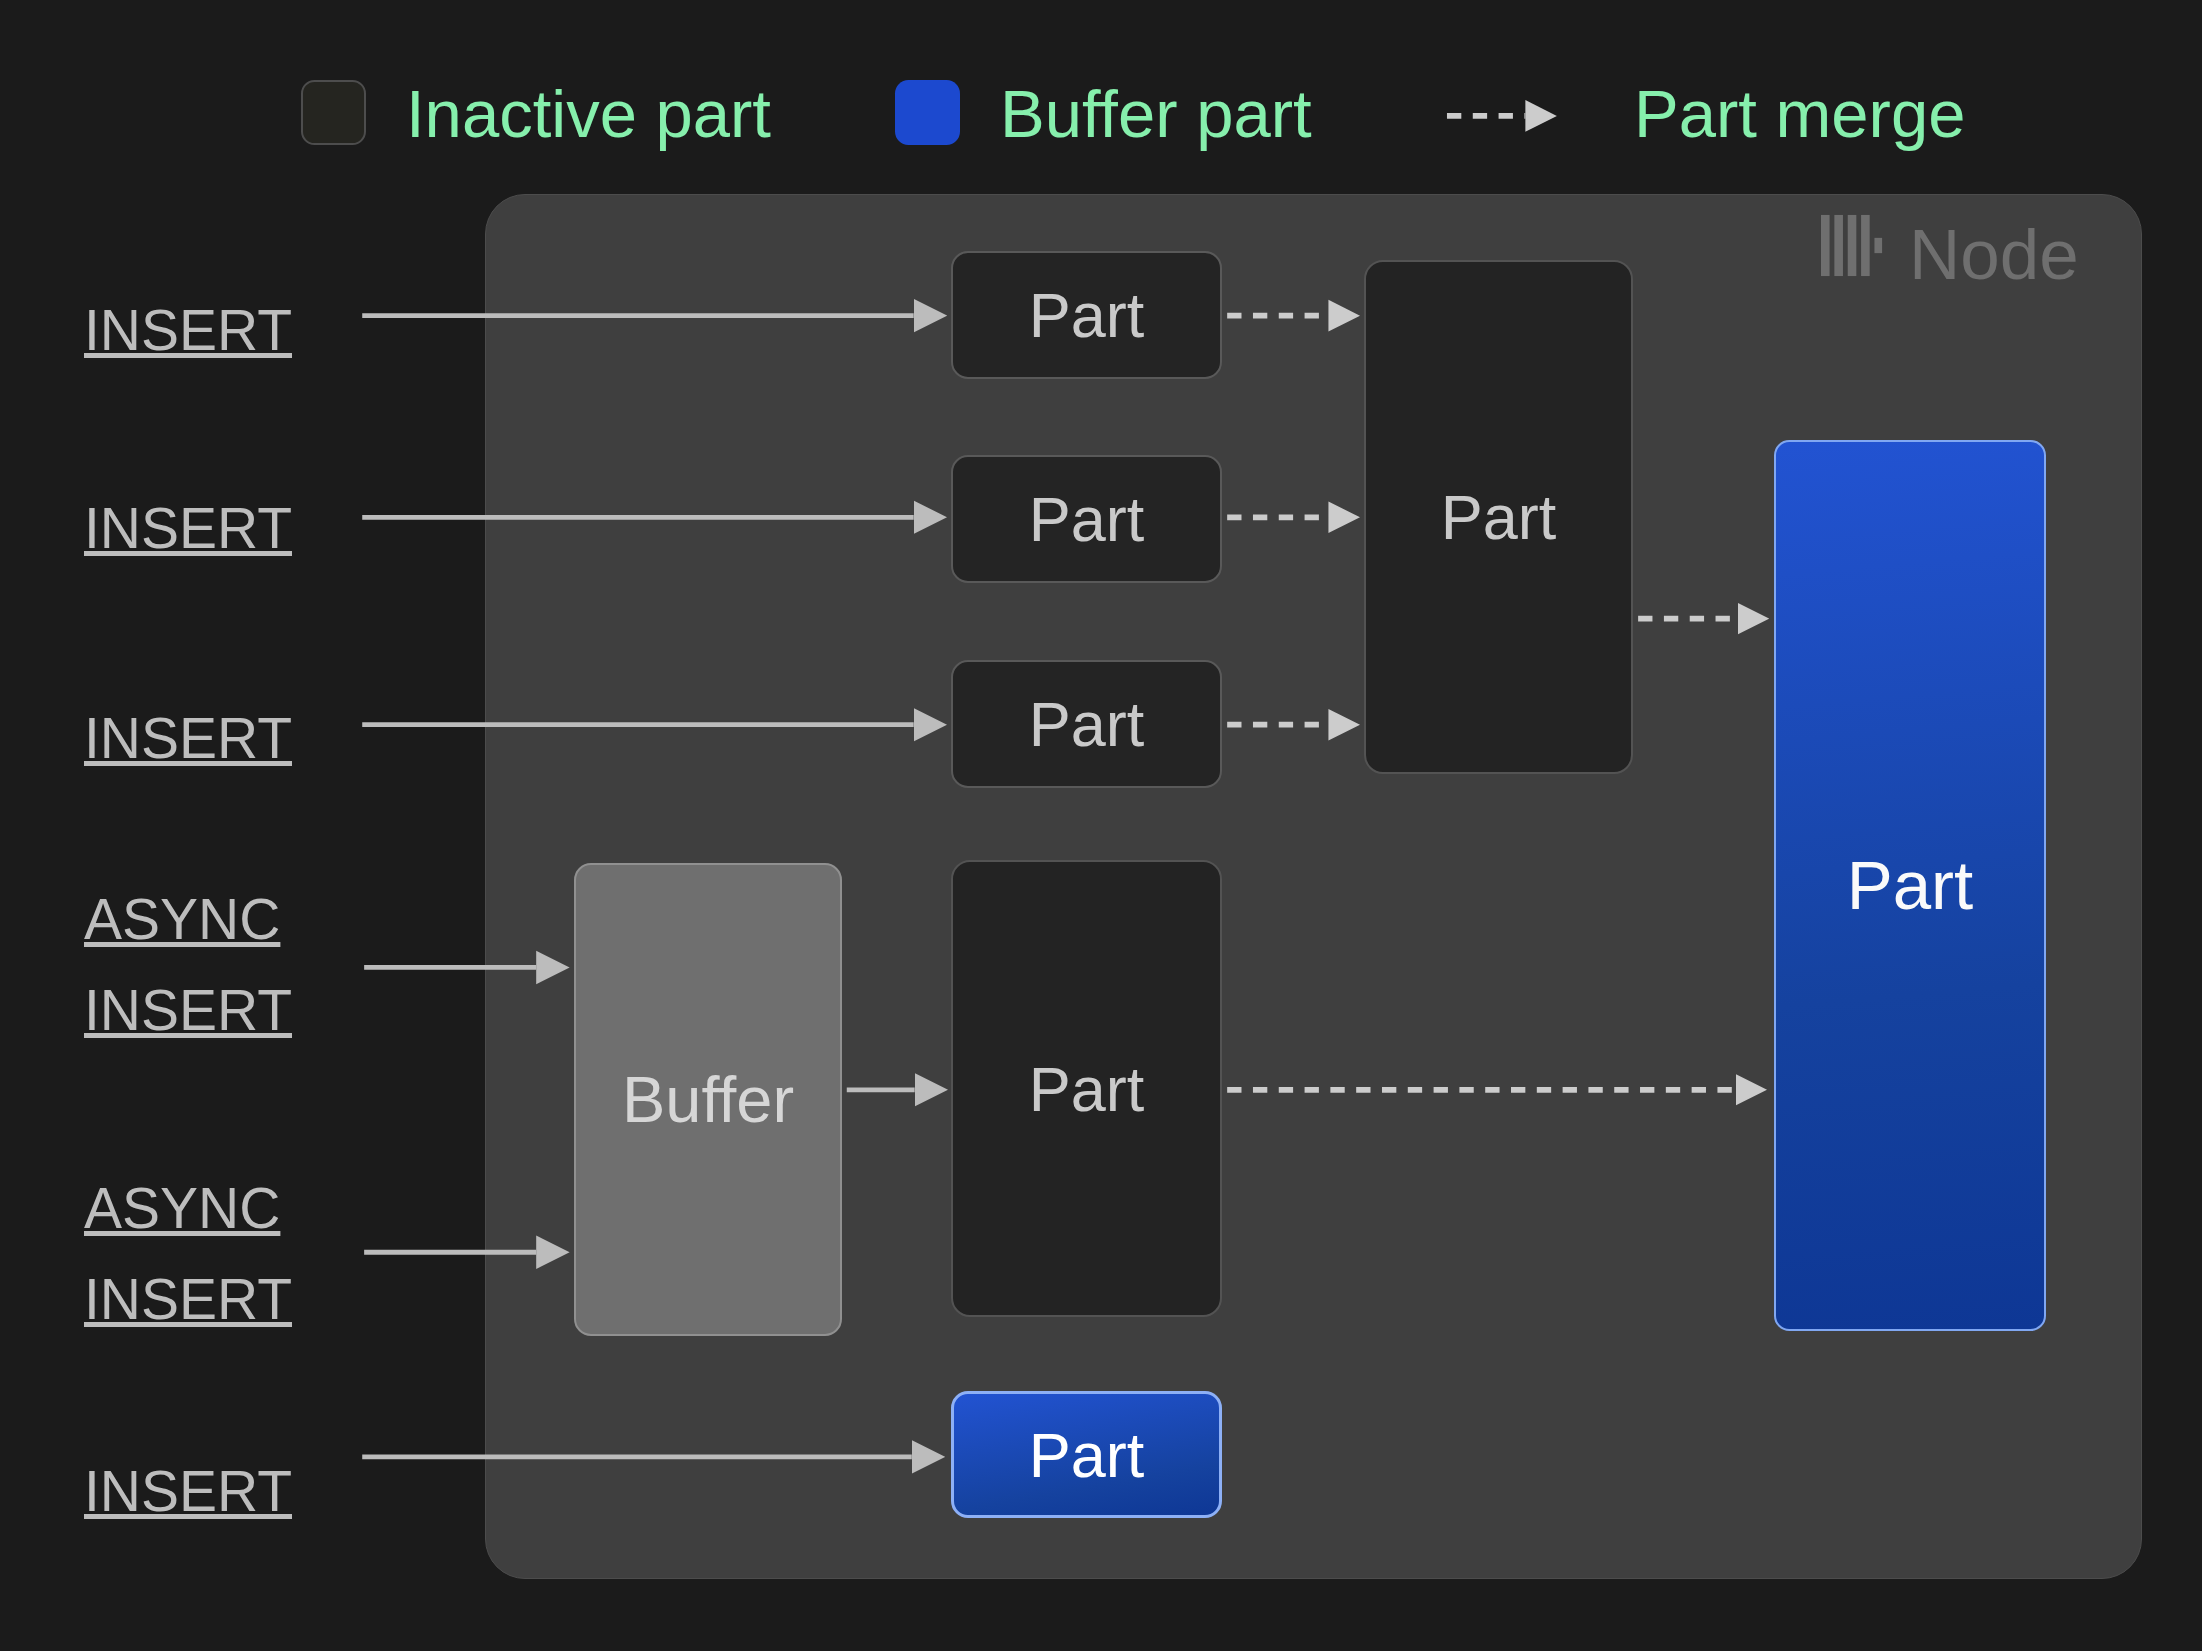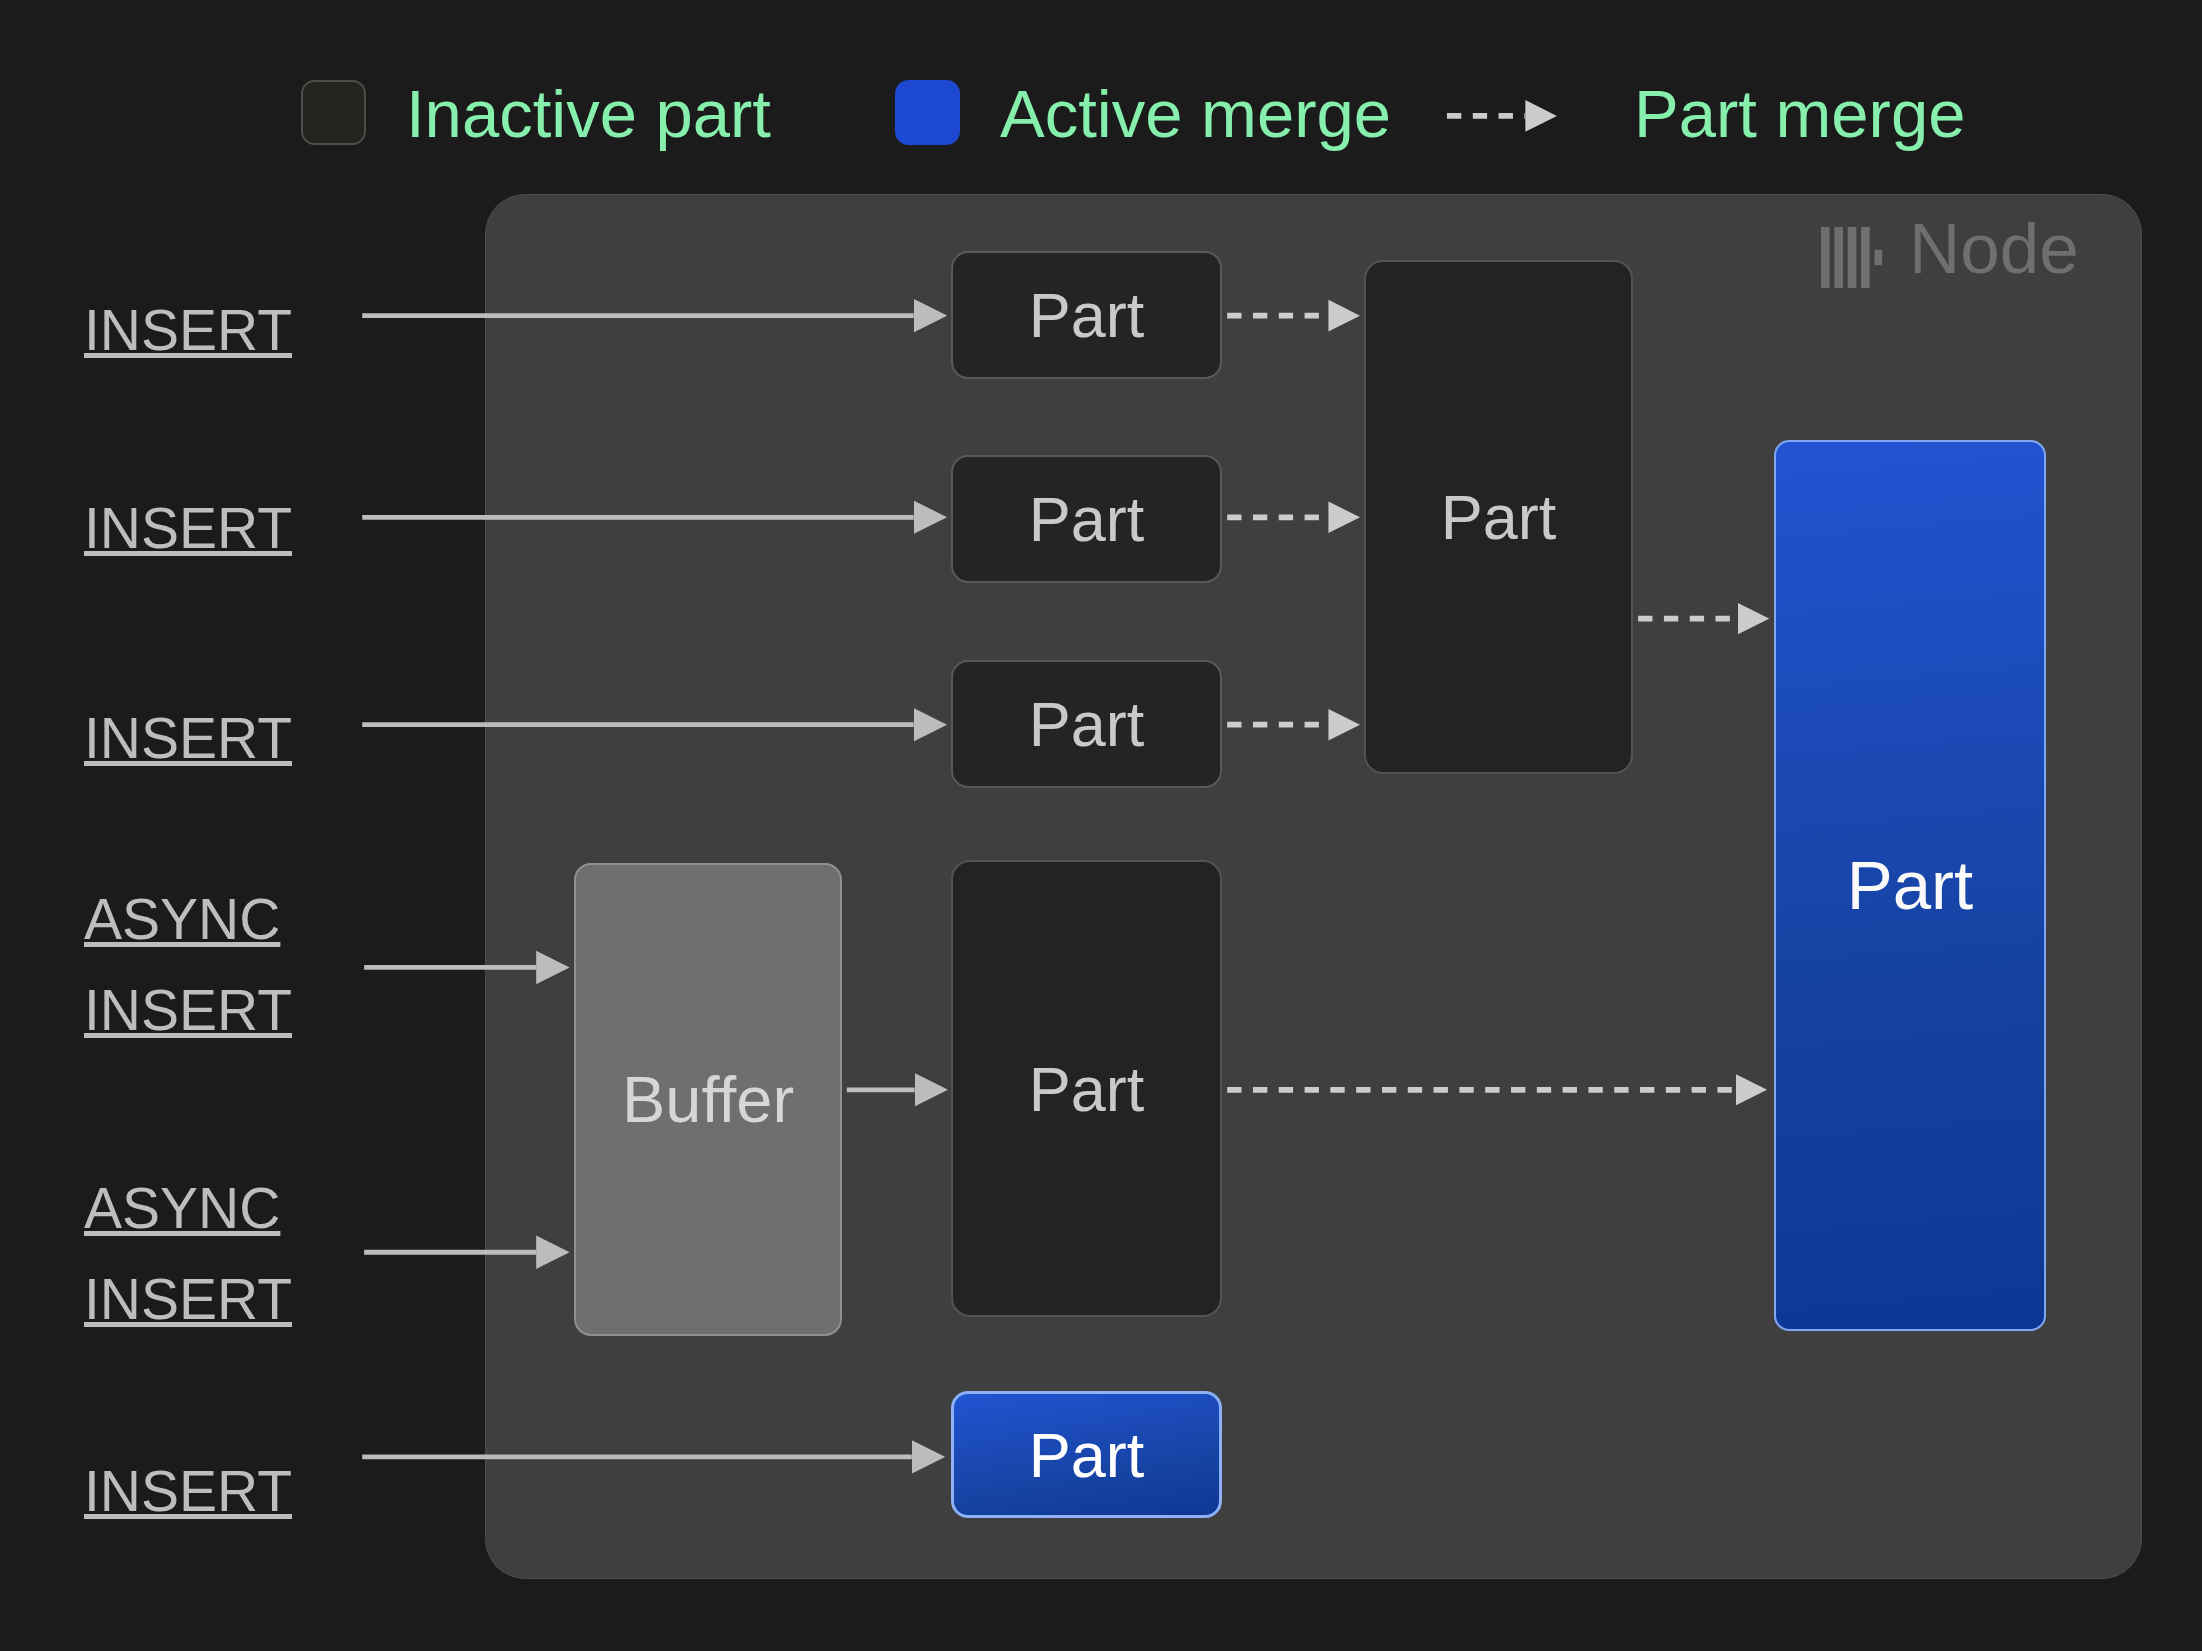--- a/index.html
+++ b/index.html
@@ -49,21 +49,21 @@
   .legend-swatch{
     position:absolute;top:80px;width:65px;height:65px;border-radius:13.4px;
     box-sizing:border-box;z-index:3;
   }
   .legend-label{
     position:absolute;top:76px;z-index:3;
     color:#86efac;font-size:67px;line-height:76px;font-weight:500;
   }
   .node-title{
     position:absolute;left:1821px;top:214px;height:75px;z-index:3;
-    display:flex;align-items:flex-end;gap:25px;
+    display:flex;align-items:flex-start;gap:25px;
     color:#6f6f6f;font-size:71px;font-weight:500;
   }
 </style>
 </head>
 <body>
 
 <div class="node-frame"></div>
 
 <svg class="arrow-layer" width="2202" height="1652" viewBox="0 0 2304 1728">
   <defs>
@@ -88,21 +88,21 @@
   <line x1="1284" y1="758" x2="1390" y2="758" stroke="#cccccc" stroke-width="6" stroke-dasharray="15 12" marker-end="url(#ah-dash)"></line>
   <line x1="1714" y1="647" x2="1818" y2="647" stroke="#cccccc" stroke-width="6" stroke-dasharray="15 12" marker-end="url(#ah-dash)"></line>
   <line x1="1284" y1="1140" x2="1816" y2="1140" stroke="#cccccc" stroke-width="6" stroke-dasharray="15 12" marker-end="url(#ah-dash)"></line>
 
   <line x1="1514" y1="121" x2="1596" y2="121" stroke="#cccccc" stroke-width="6" stroke-dasharray="15 12" marker-end="url(#ah-dash)"></line>
 </svg>
 
 <div class="legend-swatch" style="left:301px;background:#252520;border:2.9px solid #4d4d4d;"></div>
 <div class="legend-label" style="left:406px;">Inactive part</div>
 <div class="legend-swatch" style="left:895px;background:#1c49cf;"></div>
-<div class="legend-label" style="left:1000px;">Active merge</div>
+<div class="legend-label" style="left:1000px;">Buffer part</div>
 <div class="legend-label" style="left:1594px;margin-left:40px;">Part merge</div>
 
 <div class="node-title">
   <svg width="63" height="63" viewBox="0 0 66 66">
     <rect x="0" y="1" width="9" height="64" fill="#6f6f6f"></rect>
     <rect x="14" y="1" width="9" height="64" fill="#6f6f6f"></rect>
     <rect x="28" y="1" width="9" height="64" fill="#6f6f6f"></rect>
     <rect x="42" y="1" width="9" height="64" fill="#6f6f6f"></rect>
     <rect x="56" y="25" width="8" height="16" fill="#6f6f6f"></rect>
   </svg>

